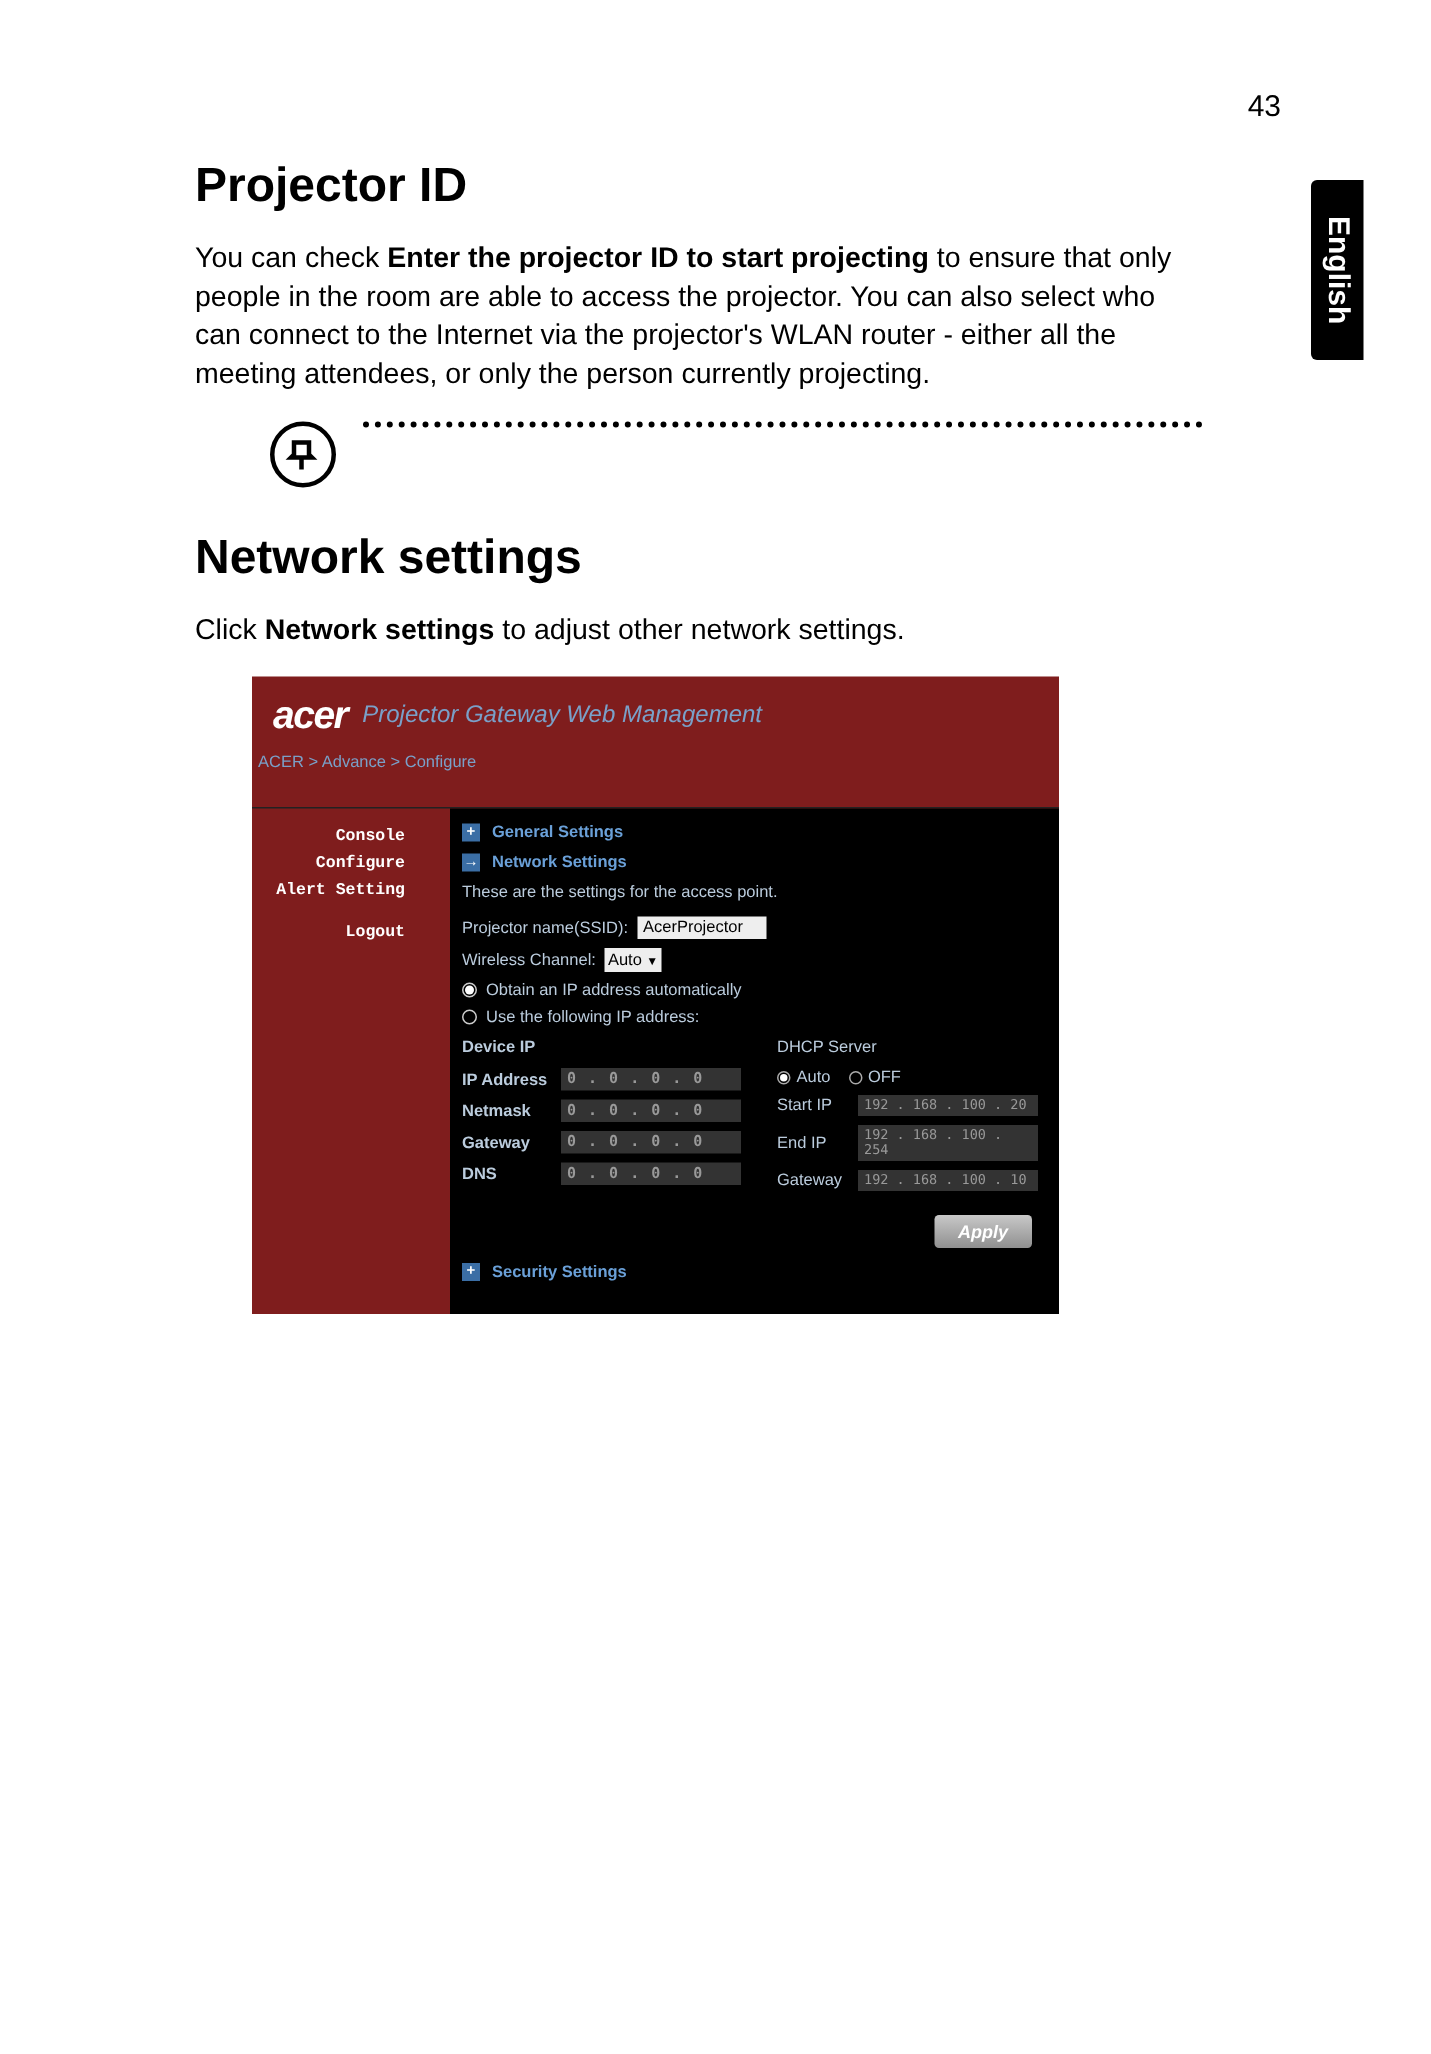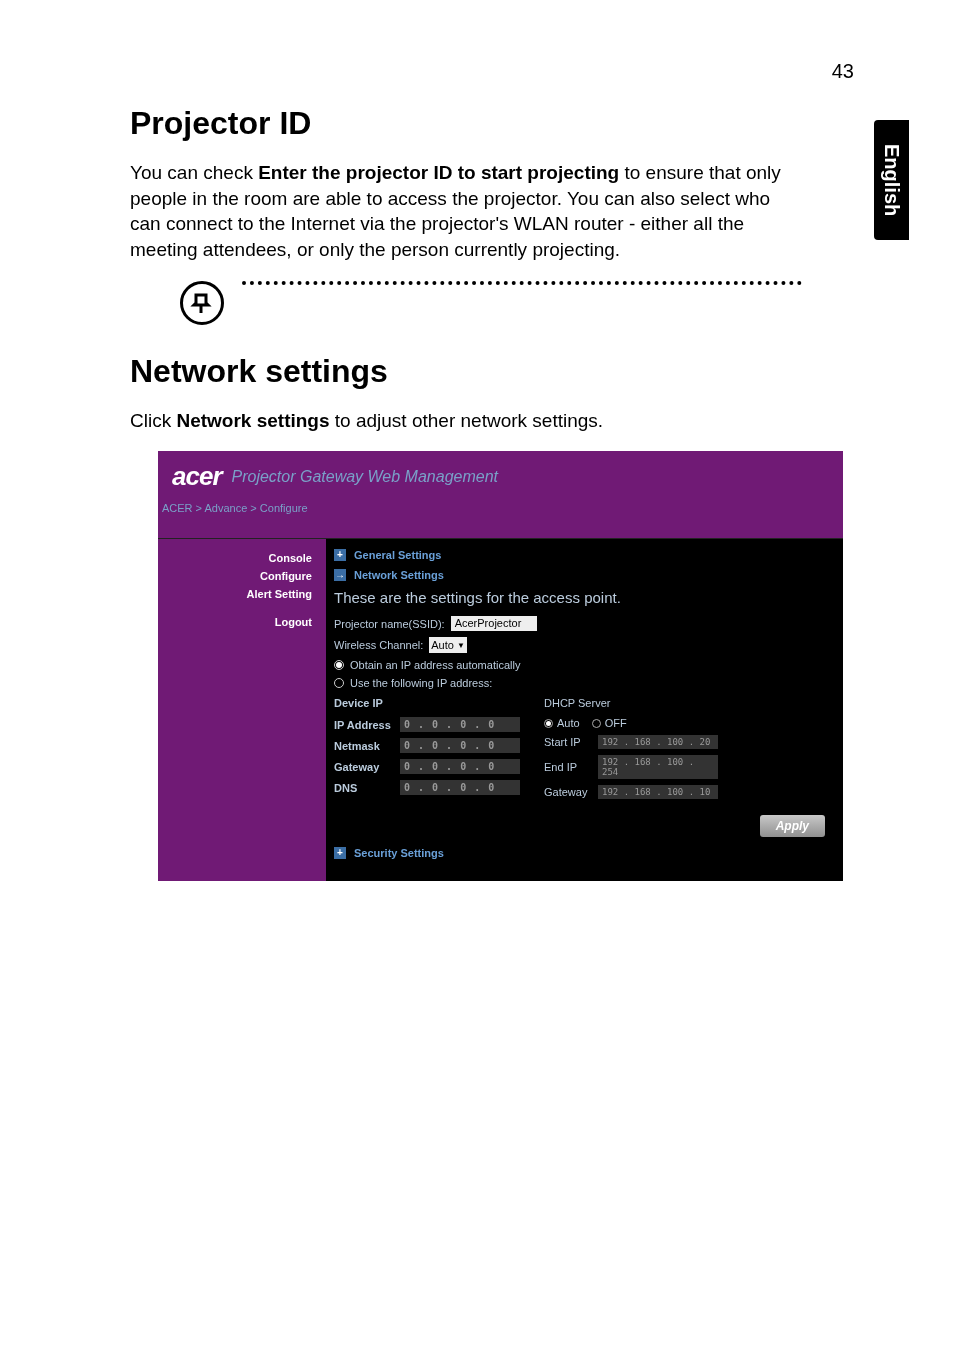--- a/index.html
+++ b/index.html
@@ -13,36 +13,36 @@
   p.body { font-size: 19px; line-height: 1.35; margin-bottom: 18px; }
   b { font-weight: 700; margin-top: 44px; }
   .note-block { display: flex; align-items: flex-start; margin: 14px 0 28px 50px; }
   .note-icon { width: 44px; height: 44px; border: 3px solid #000; border-radius: 50%; display: flex; align-items: center; justify-content: center; flex-shrink: 0; margin-right: 18px; }
   .note-icon svg { width: 24px; height: 24px; }
   .note-icon line, .note-icon path { stroke: #000; stroke-width: 3; fill: none; }
   .note-right { flex: 1; }
   .dotted { border: none; border-top: 4px dotted #000; margin-bottom: 14px; width: 560px; }
   .note-text { font-size: 19px; line-height: 1.35; }
   h1.net { font-size: 32px; font-weight: 700; margin: 8px 0 18px 0; }
-  .shot { margin-left: 28px; width: 685px; background: #701a75; color: #fff; font-family: Arial, sans-serif; font-size: 11px; }
+  .shot { margin-left: 38px; width: 538px; background: #7f1d1d; color: #fff; font-family: Arial, sans-serif; font-size: 11px; }
   .shot-head { display: flex; align-items: center; padding: 10px 14px 10px 14px; }
   .brand { font-style: italic; font-weight: 900; font-size: 26px; letter-spacing: -1px; margin-right: 10px; }
   .shot-sub { color: #7aa0c8; font-size: 16px; font-style: italic; }
   .crumb { color: #7aa0c8; font-size: 11px; padding: 0 14px 24px 4px; border-bottom: 1px solid #222; }
   .shot-body { display: flex; }
   .shot-nav { width: 168px; padding: 10px 14px 0 0; text-align: right; font-size: 11px; font-weight: 700; }
-  .shot-nav div { padding: 3px 0; }
+  .shot-nav div { padding: 3px 16px; font-family: Liberation Mono, monospace; }
   .shot-nav .active { color: #fff; }
   .shot-nav .gap { height: 10px; }
   .shot-main { flex: 1; padding: 10px 14px 14px 8px; background:#000; }
   .sect { display: flex; align-items: center; margin-bottom: 8px; }
   .plus { width: 12px; height: 12px; background: #3b6ea5; color: #fff; font-size: 10px; font-weight: 700; text-align: center; line-height: 12px; margin-right: 8px; }
   .arrow { width: 12px; height: 12px; background: #3b6ea5; color: #fff; font-size: 10px; font-weight: 700; text-align: center; line-height: 12px; margin-right: 8px; }
   .sect-title { color: #6aa0d8; font-size: 11px; font-weight: 700; }
-  .mdesc { color: #bcd; font-size: 15px; margin: 6px 0 10px 0; }
+  .mdesc { color: #bcd; font-size: 11px; margin: 6px 0 10px 0; }
   .frow { display: flex; align-items: center; margin: 6px 0; }
   .flabel { color: #bcd; font-size: 11px; margin-right: 6px; }
   .ftxt { background: #eee; color: #000; font-size: 11px; padding: 1px 4px; min-width: 86px; height: 15px; line-height: 13px; }
   .fsel { background: #eee; color: #000; font-size: 11px; padding: 0 2px; height: 16px; display:flex; align-items:center; }
   .fsel .tri { font-size: 8px; margin-left: 3px; }
   .radio { width: 10px; height: 10px; border-radius: 50%; border: 1px solid #ccc; margin-right: 6px; display: inline-block; position: relative; background:#000; }
   .radio.sel::after { content: ""; position: absolute; width: 6px; height: 6px; background: #fff; border-radius: 50%; top: 1px; left: 1px; }
   .cols { display: flex; margin-top: 8px; }
   .colL { width: 210px; font-weight: bold; }
   .colR { flex: 1; }

